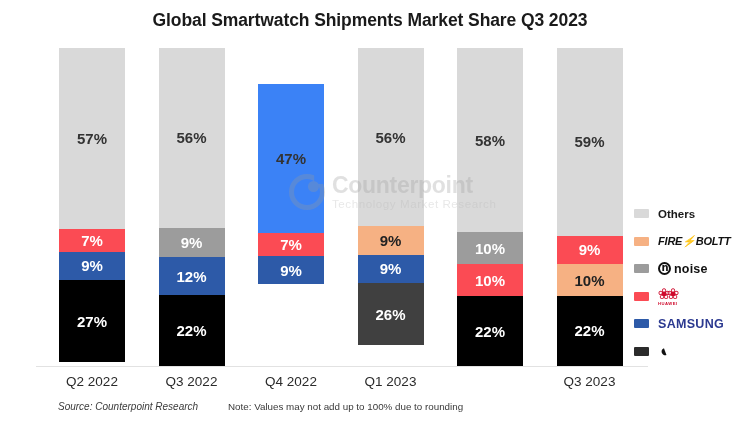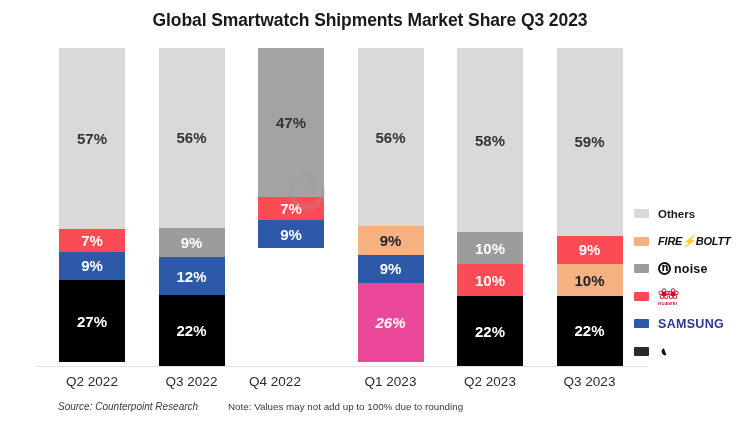--- a/index.html
+++ b/index.html
@@ -193,20 +193,24 @@
 <body>
 
 <div id="chart-root">
 
   <div id="chart-title">Global Smartwatch Shipments Market Share Q3 2023</div>
 
   <div id="axis-line"></div>
 
   <div id="watermark">
     <div class="wm-mark"></div>
+    <div class="wm-text">
+      <div class="wm-name">Counterpoint</div>
+      <div class="wm-tag">Technology Market Research</div>
+    </div>
   </div>
 
   <div id="plot-area">
       <div class="bar-column" style="left: 19px;">
         <div class="bar-seg" style="background: rgb(217, 217, 217); color: rgb(51, 51, 51); height: 181.26px;">
           <span>57%</span>
         </div>
         <div class="bar-seg" style="background: rgb(251, 75, 84); color: rgb(255, 255, 255); height: 22.26px;">
           <span>7%</span>
         </div>
@@ -225,41 +229,41 @@
           <span>9%</span>
         </div>
         <div class="bar-seg" style="background: rgb(45, 90, 168); color: rgb(255, 255, 255); height: 38.5455px;">
           <span>12%</span>
         </div>
         <div class="bar-seg" style="background: rgb(0, 0, 0); color: rgb(255, 255, 255); height: 70.6667px;">
           <span>22%</span>
         </div>
       </div>
       <div class="bar-column" style="left: 218px;">
-        <div class="bar-seg" style="background: #a3a3a3; color: rgb(51, 51, 51); height: 149.46px;">
+        <div class="bar-seg" style="background: #3b82f6; color: rgb(51, 51, 51); height: 149.46px; margin-top: 36px;">
           <span>47%</span>
         </div>
         <div class="bar-seg" style="background: rgb(251, 75, 84); color: rgb(255, 255, 255); height: 22.26px;">
           <span>7%</span>
         </div>
         <div class="bar-seg" style="background: rgb(45, 90, 168); color: rgb(255, 255, 255); height: 28.62px;">
           <span>9%</span>
         </div>
       </div>
       <div class="bar-column" style="left: 317.5px;">
         <div class="bar-seg" style="background: rgb(217, 217, 217); color: rgb(51, 51, 51); height: 178.08px;">
           <span>56%</span>
         </div>
         <div class="bar-seg" style="background: rgb(246, 177, 131); color: rgb(34, 34, 34); height: 28.62px;">
           <span>9%</span>
         </div>
         <div class="bar-seg" style="background: rgb(45, 90, 168); color: rgb(255, 255, 255); height: 28.62px;">
           <span>9%</span>
         </div>
-        <div class="bar-seg" style="background: #ec4899; color: rgb(255, 255, 255); height: 79px; font-style: italic;">
+        <div class="bar-seg" style="background: #404040; color: rgb(255, 255, 255); height: 62px;">
           <span>26%</span>
         </div>
       </div>
       <div class="bar-column" style="left: 417px; text-align: right;">
         <div class="bar-seg" style="background: rgb(217, 217, 217); color: rgb(51, 51, 51); height: 184.44px;">
           <span>58%</span>
         </div>
         <div class="bar-seg" style="background: rgb(156, 156, 156); color: rgb(255, 255, 255); height: 31.8px;">
           <span>10%</span>
         </div>
@@ -327,17 +331,16 @@
       <div class="legend-row">
         <div class="legend-swatch" style="background: rgb(43, 43, 43);"></div>
         <div class="brand">
           <span class="apple-mark" style="font-size: 17px; transform: rotate(-20deg); display: inline-block;">◖</span>
         </div>
       </div>
     </div>
 
 <div class="x-tick" style="left: 49px;">Q2 2022</div>
     <div class="x-tick" style="left: 148.5px;">Q3 2022</div>
-    <div class="x-tick" style="left: 232px;">Q4 2022</div>
+    <div class="x-tick" style="left: 248px;">Q4 2022</div>
     <div class="x-tick" style="left: 347.5px;">Q1 2023</div>
-    <div class="x-tick" style="left: 447px;">Q2 2023</div>
     <div class="x-tick" style="left: 546.5px;">Q3 2023</div>
   </div>
 
 </body></html>

